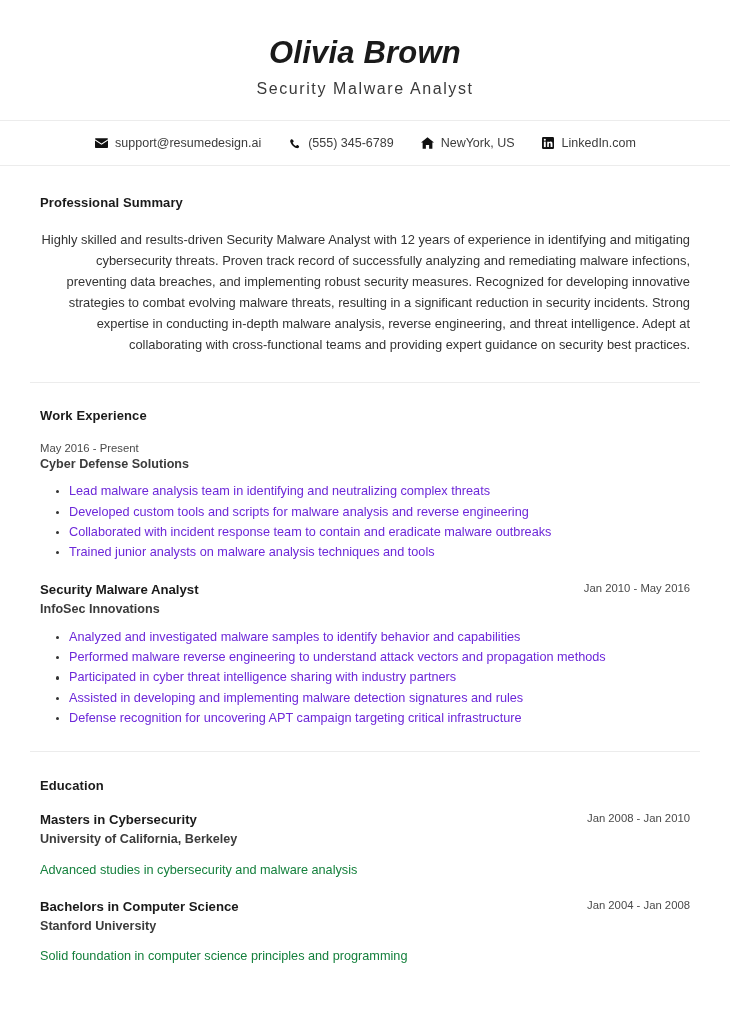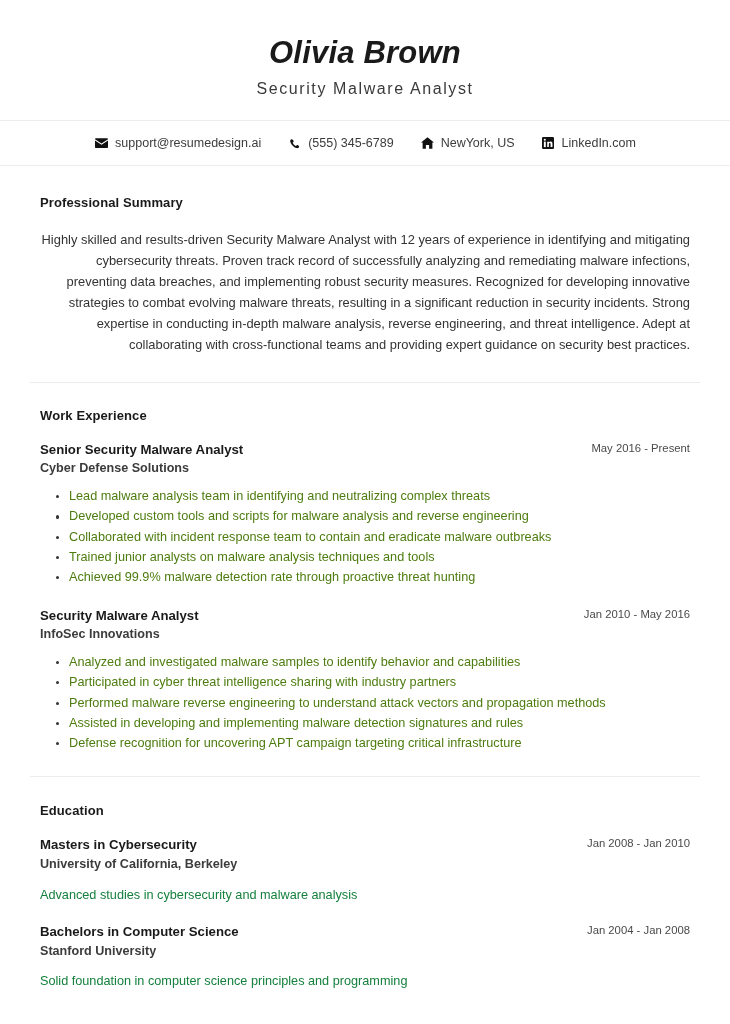--- a/index.html
+++ b/index.html
@@ -136,21 +136,21 @@
   }
   .entry-bullets {
     margin-top: 9px;
     padding-left: 29px;
     list-style: none;
   }
   .entry-bullets li {
     position: relative;
     font-size: 12.7px;
     line-height: 1.52;
-    color: #4d7c0f;
+    color: #6d28d9;
     padding-bottom: 1px;
   }
   .entry-bullets li::before {
     content: "";
     position: absolute;
     left: -13px;
     top: 8px;
     width: 3.2px;
     height: 3.2px;
     border-radius: 50%;
@@ -221,42 +221,40 @@
     <p class="summary-text">Highly skilled and results-driven Security Malware Analyst with 12 years of experience in identifying and mitigating cybersecurity threats. Proven track record of successfully analyzing and remediating malware infections, preventing data breaches, and implementing robust security measures. Recognized for developing innovative strategies to combat evolving malware threats, resulting in a significant reduction in security incidents. Strong expertise in conducting in-depth malware analysis, reverse engineering, and threat intelligence. Adept at collaborating with cross-functional teams and providing expert guidance on security best practices.</p>
   </div>
 
   <div class="section-divider"></div>
 
   <div class="section exp-section">
     <div class="section-title">Work Experience</div>
     <div id="experience-list">
         <div class="entry">
           <div class="entry-head">
-            <div class="entry-role">Senior Security Malware Analyst</div>
             <div class="entry-dates">May 2016 - Present</div>
           </div>
           <div class="entry-org">Cyber Defense Solutions</div>
           <ul class="entry-bullets">
             <li>Lead malware analysis team in identifying and neutralizing complex threats</li>
             <li>Developed custom tools and scripts for malware analysis and reverse engineering</li>
             <li>Collaborated with incident response team to contain and eradicate malware outbreaks</li>
             <li>Trained junior analysts on malware analysis techniques and tools</li>
-            <li>Achieved 99.9% malware detection rate through proactive threat hunting</li>
           </ul>
         </div>
         <div class="entry">
           <div class="entry-head">
             <div class="entry-role">Security Malware Analyst</div>
             <div class="entry-dates">Jan 2010 - May 2016</div>
           </div>
           <div class="entry-org">InfoSec Innovations</div>
           <ul class="entry-bullets">
             <li>Analyzed and investigated malware samples to identify behavior and capabilities</li>
+            <li>Performed malware reverse engineering to understand attack vectors and propagation methods</li>
             <li>Participated in cyber threat intelligence sharing with industry partners</li>
-            <li>Performed malware reverse engineering to understand attack vectors and propagation methods</li>
             <li>Assisted in developing and implementing malware detection signatures and rules</li>
             <li>Defense recognition for uncovering APT campaign targeting critical infrastructure</li>
           </ul>
         </div>
       </div>
   </div>
 
   <div class="section-divider"></div>
 
   <div class="section edu-section">

